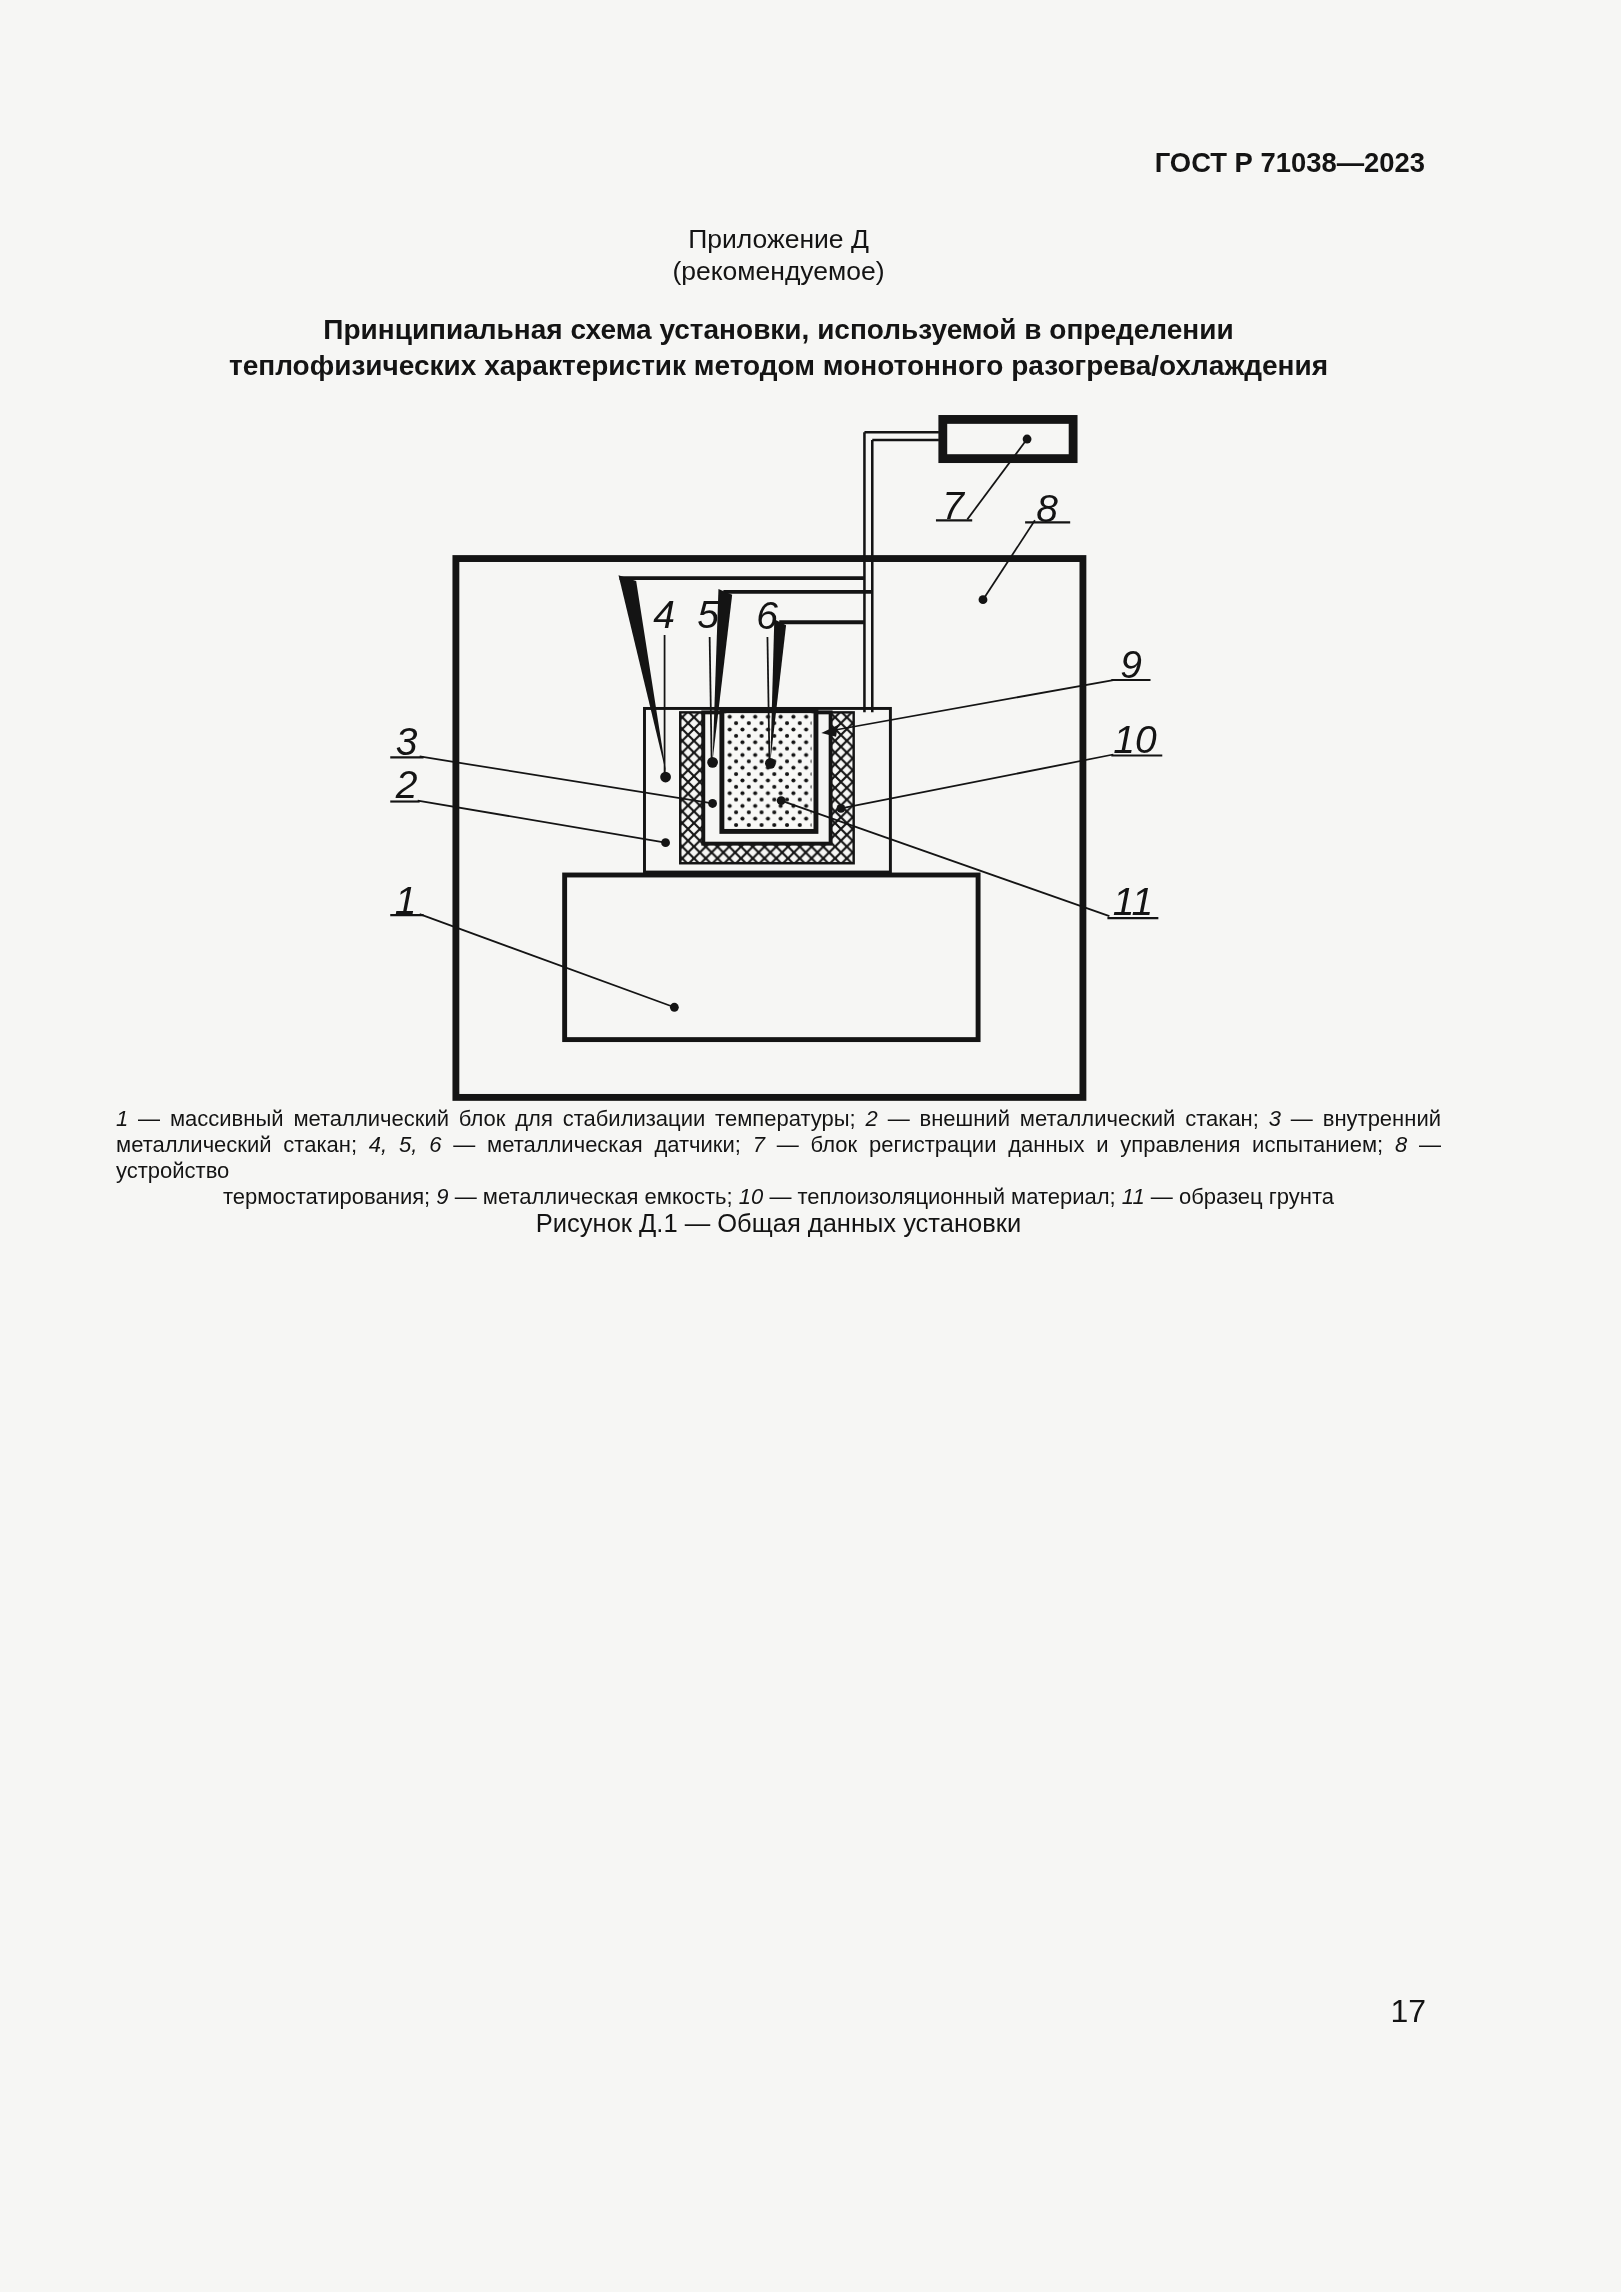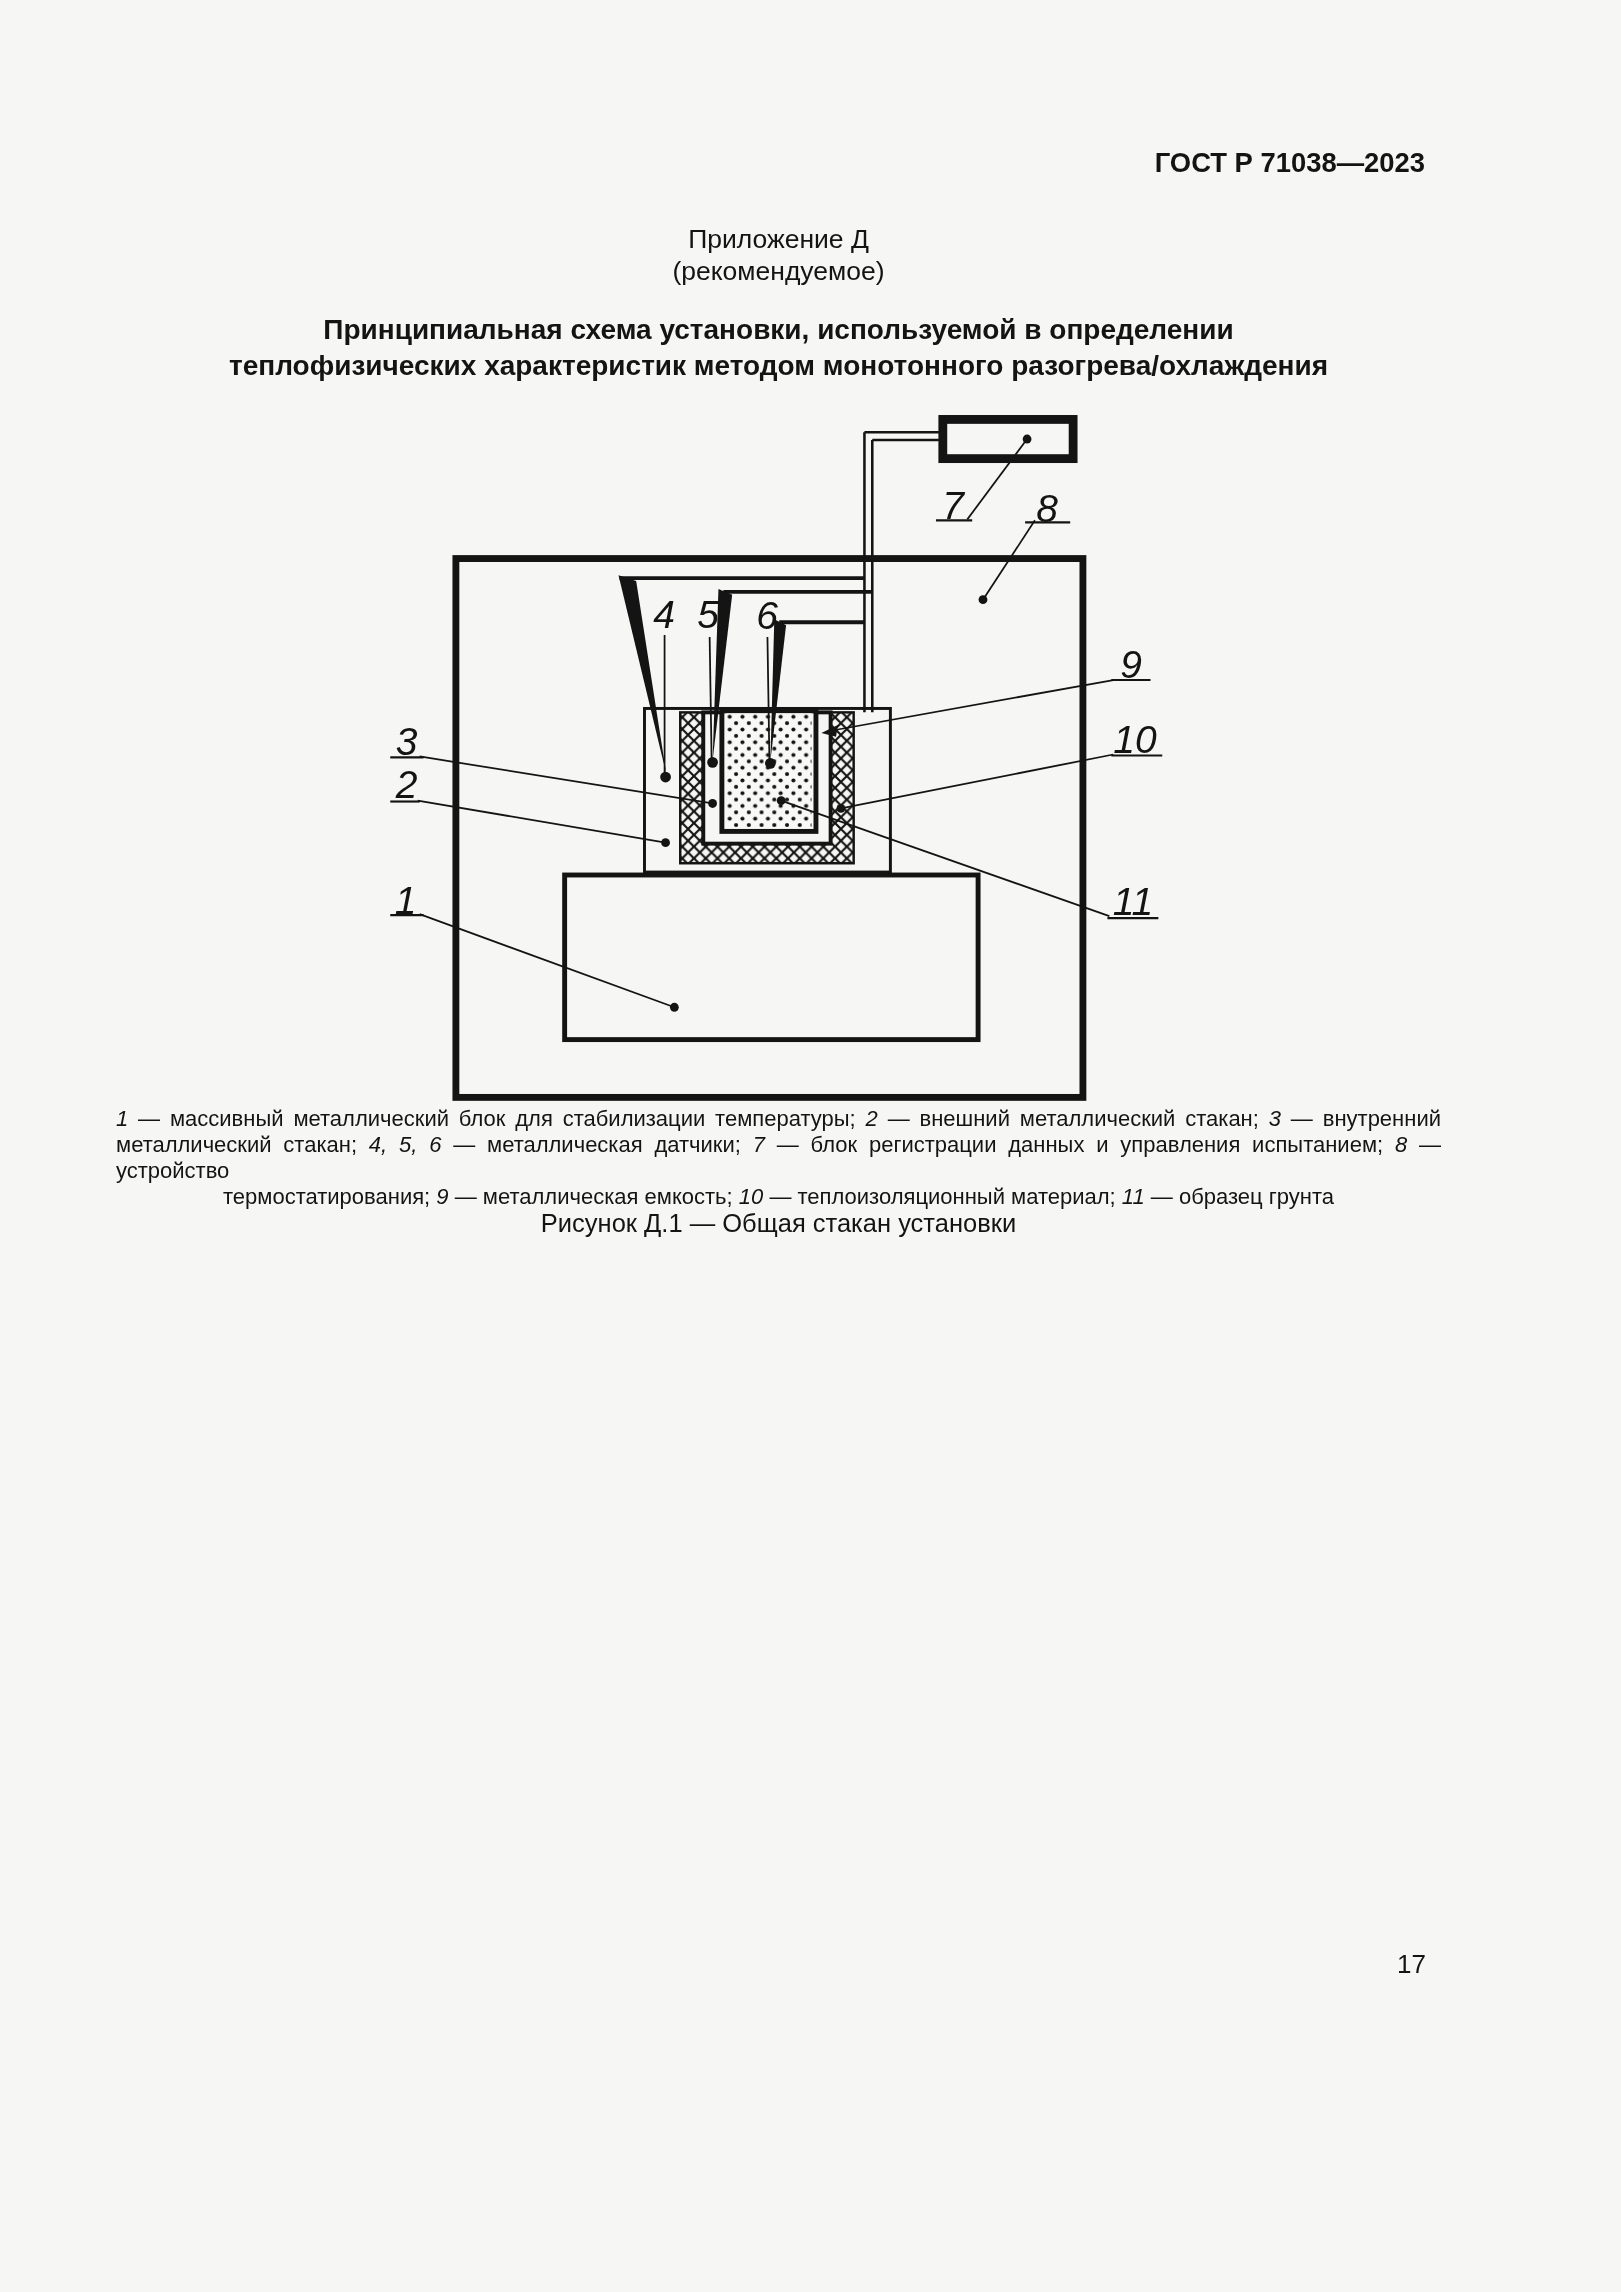--- a/index.html
+++ b/index.html
@@ -29,21 +29,21 @@
     left:116px;top:1106px;width:1325px;
     font-size:22px;line-height:26px;
   }
   .cap-line{width:100%;}
   .cap-line.justify{text-align:justify;text-align-last:justify;}
   .cap-line.center{text-align:center;}
   .cap-line em{font-style:italic;}
   .figure-caption{
     left:116px;top:1209px;width:1325px;text-align:center;font-size:25.5px;
   }
-  .page-number{top:1949px;right:195px;font-size:26px;}
+  .page-number{top:1993px;right:195px;font-size:32px;}
 </style>
 </head>
 <body>
 
 <div class="abs doc-header">ГОСТ Р 71038—2023</div>
 
 <div class="abs content annex-title">
   <div>Приложение Д</div>
   <div>(рекомендуемое)</div>
 </div>
@@ -144,16 +144,16 @@
   <span class="callout" style="left:753px;top:347px;">10</span>
   <span class="callout" style="left:751px;top:509px;">11</span>
 </div>
 
 <div class="abs legend">
     <div class="cap-line justify"><em>1</em><span> — массивный металлический блок для стабилизации температуры; </span><em>2</em><span> — внешний металлический стакан; </span><em>3</em><span> — внутренний</span></div>
     <div class="cap-line justify"><span>металлический стакан; </span><em>4, 5, 6</em><span> — металлическая датчики; </span><em>7</em><span> — блок регистрации данных и управления испытанием; </span><em>8</em><span> — устройство</span></div>
     <div class="cap-line center"><span>термостатирования; </span><em>9</em><span> — металлическая емкость; </span><em>10</em><span> — теплоизоляционный материал; </span><em>11</em><span> — образец грунта</span></div>
   </div>
 
-<div class="abs figure-caption">Рисунок Д.1 — Общая стакан установки</div>
+<div class="abs figure-caption">Рисунок Д.1 — Общая данных установки</div>
 
 <div class="abs page-number">17</div>
 
 
 </body></html>

